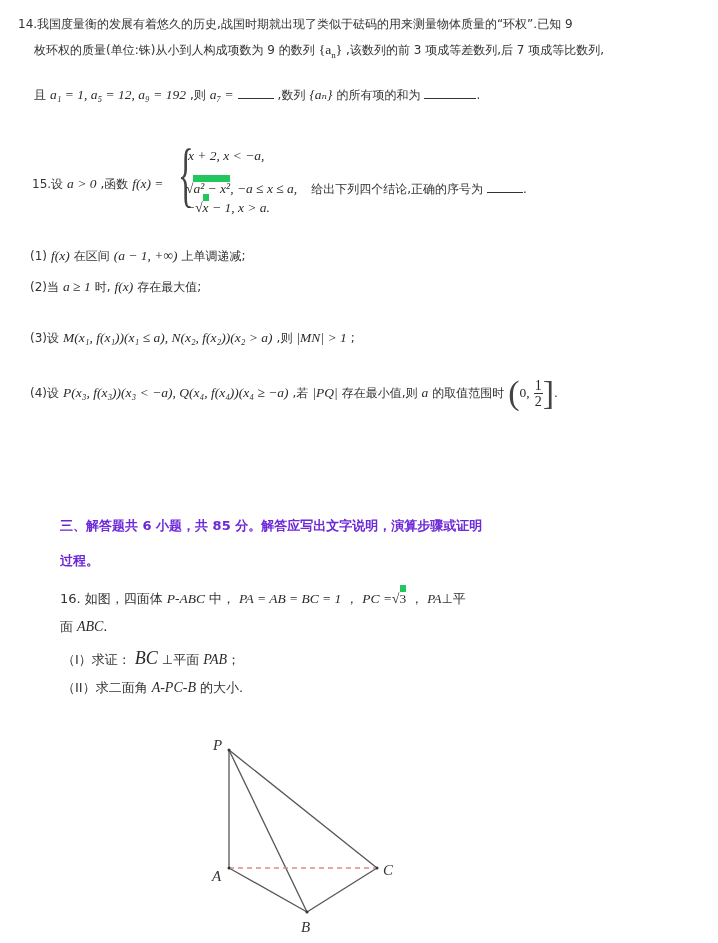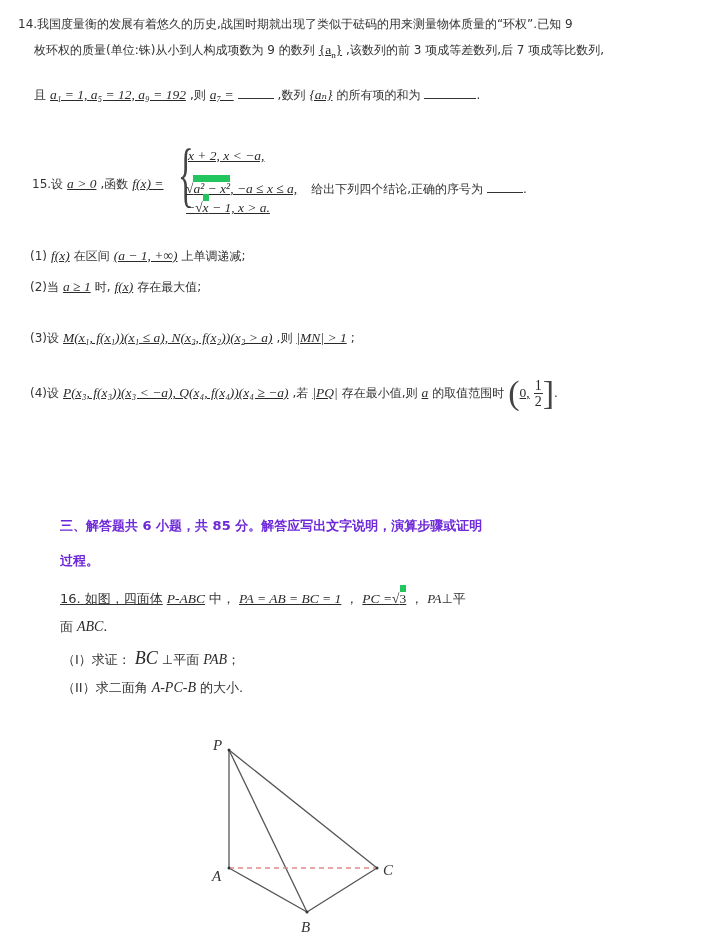--- a/index.html
+++ b/index.html
@@ -7,21 +7,21 @@
          font-family:"DejaVu Serif","Liberation Serif",serif; color:#2a2a2a; }
   .line { position:absolute; white-space:nowrap; font-size:12.5px; line-height:16px; }
   .m { font-family:"Liberation Serif","DejaVu Serif",serif; font-style:italic; font-size:15px; }
   .mr { font-family:"Liberation Serif","DejaVu Serif",serif; font-size:15px; }
   .cjk { font-family:"DejaVu Sans","Liberation Sans",sans-serif; font-size:12px; color:#333; }
   .blank { display:inline-block; border-bottom:1px solid #333; height:12px; vertical-align:baseline; }
   .brace { position:absolute; font-family:"Liberation Serif",serif; font-size:72px; line-height:72px; font-weight:100; color:#444; transform:scaleX(0.45); transform-origin:left top; }
   .case { position:absolute; white-space:nowrap; }
   .sqrt { display:inline-block; border-top:7px solid #22c55e; padding-top:0; line-height:14px; }
   .bold { font-weight:bold; font-family:"DejaVu Sans","Liberation Sans",sans-serif; font-size:13px; color:#6d28d9; }
-  .big { font-size:13.5px;text-decoration:underline; }
+  .big { font-size:13.5px; }
   .frac { display:inline-block; vertical-align:middle; text-align:center; font-family:"Liberation Serif",serif; font-size:14px; line-height:15px; }
   .frac .num { display:block; border-bottom:1px solid #333; padding:0 1px; }
   .frac .den { display:block; }
   .bigp { font-family:"Liberation Serif",serif; font-size:34px; font-weight:100; vertical-align:middle; line-height:34px; color:#444; }
   svg text { font-family:"Liberation Serif","DejaVu Serif",serif; font-style:italic; font-size:15px; fill:#333; }
 </style>
 </head>
 <body>
 
 <div class="line" style="left:18px; top:8px;margin-top:8px;">

